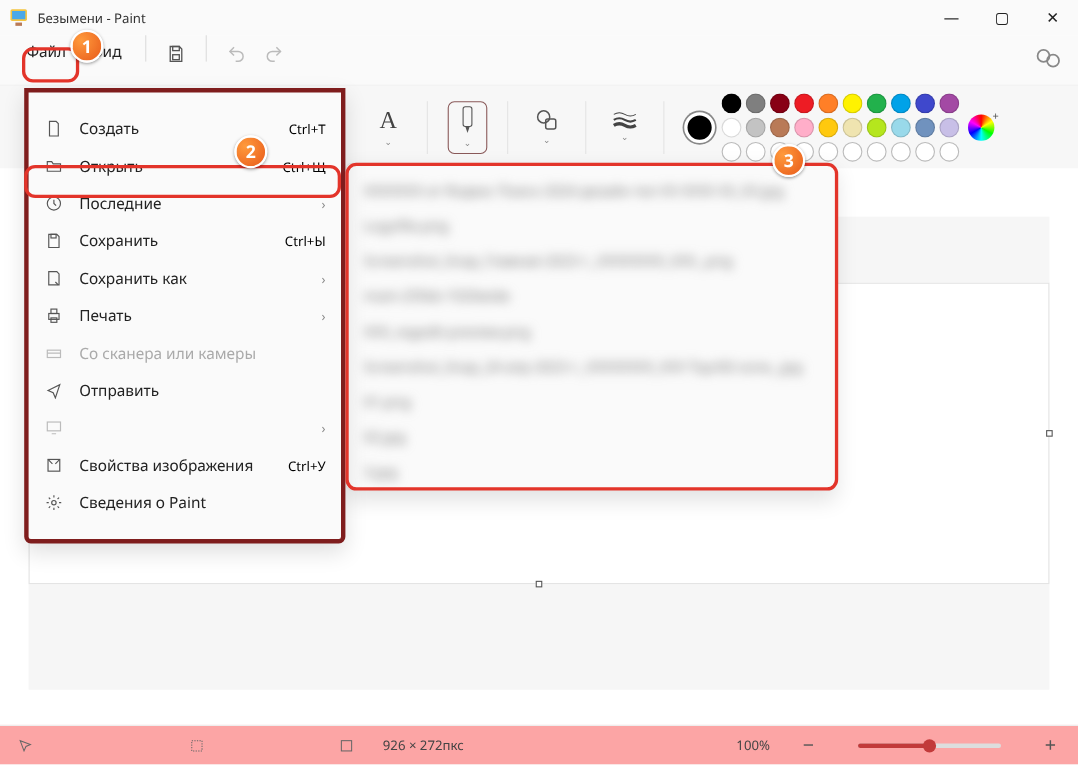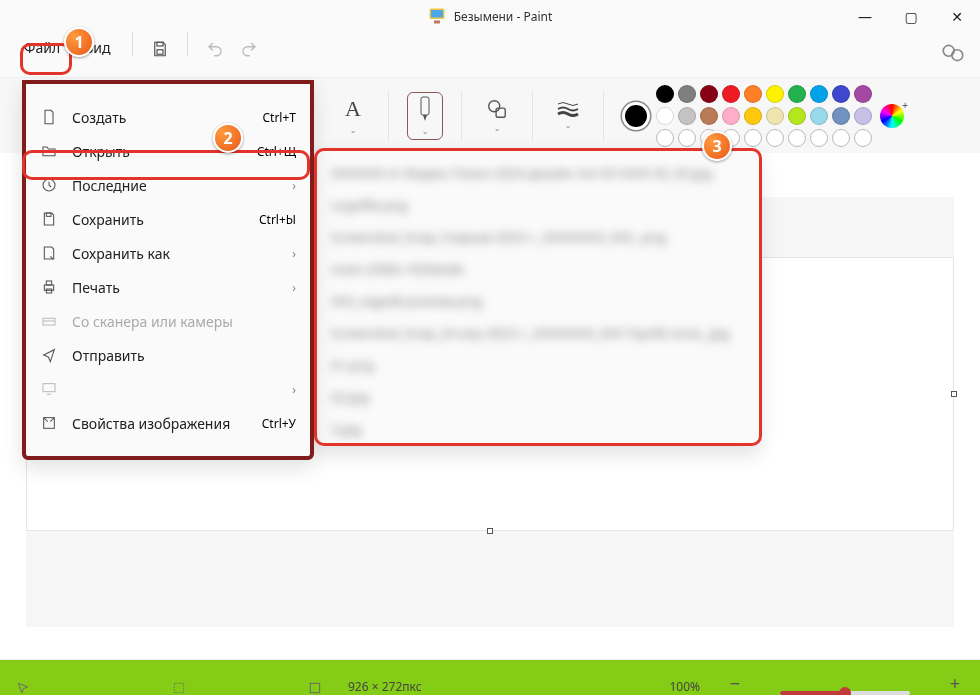--- a/index.html
+++ b/index.html
@@ -1,19 +1,19 @@
 <!DOCTYPE html>
 <html><head>
 <meta charset="utf-8">
 <style>
   * { box-sizing: border-box; margin: 0; padding: 0; font-family: "Segoe UI", system-ui, sans-serif; }
   body { width: 980px; height: 695px; background: #fff; overflow: hidden; position: relative; }
 
   
-  .titlebar { height: 32px; display: flex; align-items: center; padding: 0 8px; background: #fafafa; position: relative; justify-content: center; }
+  .titlebar { height: 32px; display: flex; align-items: center; padding: 0 8px; background: #fafafa; position: relative; }
   .titlebar .app-icon { width: 18px; height: 18px; margin-right: 8px; }
   .titlebar .title { font-size: 12px; color: #333; }
   .win-controls { position: absolute; right: 0; top: 0; display: flex; }
   .win-btn { width: 46px; height: 32px; display: flex; align-items: center; justify-content: center; font-size: 14px; color: #222; }
 
   
   .menubar { height: 46px; display: flex; align-items: flex-start; padding: 0 12px; background: #fafafa; border-bottom: 1px solid #f0f0f0; position: relative; }
   .menu-item { padding: 6px 12px; font-size: 14px; color: #222; border-radius: 4px; }
   .divider-v { width: 1px; height: 24px; background: #ddd; margin: 0 10px; }
   .tool-icon { width: 34px; height: 34px; display: flex; align-items: center; justify-content: center; color: #555; border-radius: 4px; }
@@ -47,21 +47,21 @@
   .dd-item .shortcut { margin-left: auto; font-size: 12px; color: #000000; }
   .dd-item .arrow { margin-left: auto; font-size: 12px; color: #888; }
   .dd-icon { width: 18px; height: 18px; flex-shrink: 0; color: #555; display: flex; align-items: center; justify-content: center; }
   .dd-item.disabled .dd-icon { color: #bbb; }
 
   
   .submenu { position: absolute; left: 314px; top: 148px; width: 446px; height: 298px; background: #fafafa; border: 1px solid #e6e6e6; border-radius: 6px; box-shadow: 0 8px 20px rgba(0,0,0,.12); z-index: 9; padding: 8px 0; }
   .sub-item { height: 32px; display: flex; align-items: center; padding: 0 16px; font-size: 13px; color: #777; filter: blur(5px); white-space: nowrap; overflow: hidden; }
 
   
-  .statusbar { position: absolute; left: 0; bottom: 0; width: 100%; height: 36px; background: #84cc16; border-top: 1px solid #eee; display: flex; align-items: flex-end; padding: 0 14px; font-size: 12px; color: #444; gap: 24px; }
+  .statusbar { position: absolute; left: 0; bottom: 0; width: 100%; height: 36px; background: #fca5a5; border-top: 1px solid #eee; display: flex; align-items: center; padding: 0 14px; font-size: 12px; color: #444; gap: 24px; }
   .statusbar .spacer { flex: 1; }
   .zoom-slider { width: 130px; height: 4px; background: #ddd; border-radius: 2px; position: relative; margin: 0 10px; }
   .zoom-slider .fill { position: absolute; left: 0; top: 0; height: 100%; width: 50%; background: #c23a3a; border-radius: 2px; }
   .zoom-slider .thumb { position: absolute; left: 50%; top: 50%; width: 12px; height: 12px; background: #c23a3a; border-radius: 50%; transform: translate(-50%,-50%); }
   .zoom-btn { width: 22px; font-size: 18px; text-align: center; color: #555; }
 
   
   .callout { position: absolute; border: 3px solid #e3342a; border-radius: 10px; z-index: 30; pointer-events: none; }
   .badge { position: absolute; width: 30px; height: 30px; border-radius: 50%; background: radial-gradient(circle at 30% 30%, #ff9a3c, #e85a1a); border: 2px solid #fff; box-shadow: 0 1px 3px rgba(0,0,0,.4); color: #fff; font-weight: bold; font-size: 16px; display: flex; align-items: center; justify-content: center; z-index: 31; }
 
@@ -286,20 +286,29 @@
   <div class="dd-item">
     <span class="dd-icon">
         <svg width="16" height="16" viewBox="0 0 24 24" fill="none" stroke="currentColor" stroke-width="1.6">
           <rect x="4" y="4" width="16" height="16"></rect>
           <path d="M4 4l6 6M20 4l-6 6"></path>
         </svg>
       </span>
     <span>Свойства изображения</span>
     <span class="shortcut">Ctrl+У</span>
   </div>
+  <div class="dd-item">
+    <span class="dd-icon">
+        <svg width="16" height="16" viewBox="0 0 24 24" fill="none" stroke="currentColor" stroke-width="1.6">
+          <circle cx="12" cy="12" r="3"></circle>
+          <path d="M12 2v3M12 19v3M2 12h3M19 12h3M5 5l2 2M17 17l2 2M19 5l-2 2M5 19l2-2"></path>
+        </svg>
+      </span>
+    <span>Сведения о Paint</span>
+  </div>
 </div>
 
 <div class="submenu" id="submenu">
     <div class="sub-item">XXXXXXX от Яндекс Поиск 2024 дизайн тел XX XXXX XX_XX.jpg</div>
     <div class="sub-item">Logofile.png</div>
     <div class="sub-item">Screenshot_Snap_Главная 2023 г._XXXXXXXX_XXX_.png</div>
     <div class="sub-item">main-25feb-1920wide</div>
     <div class="sub-item">XXX_regedit-preview.png</div>
     <div class="sub-item">Screenshot_Snap_24 апр 2023 г._XXXXXXXX_XXX Top/60 zone_.jpg</div>
     <div class="sub-item">01.png</div>

